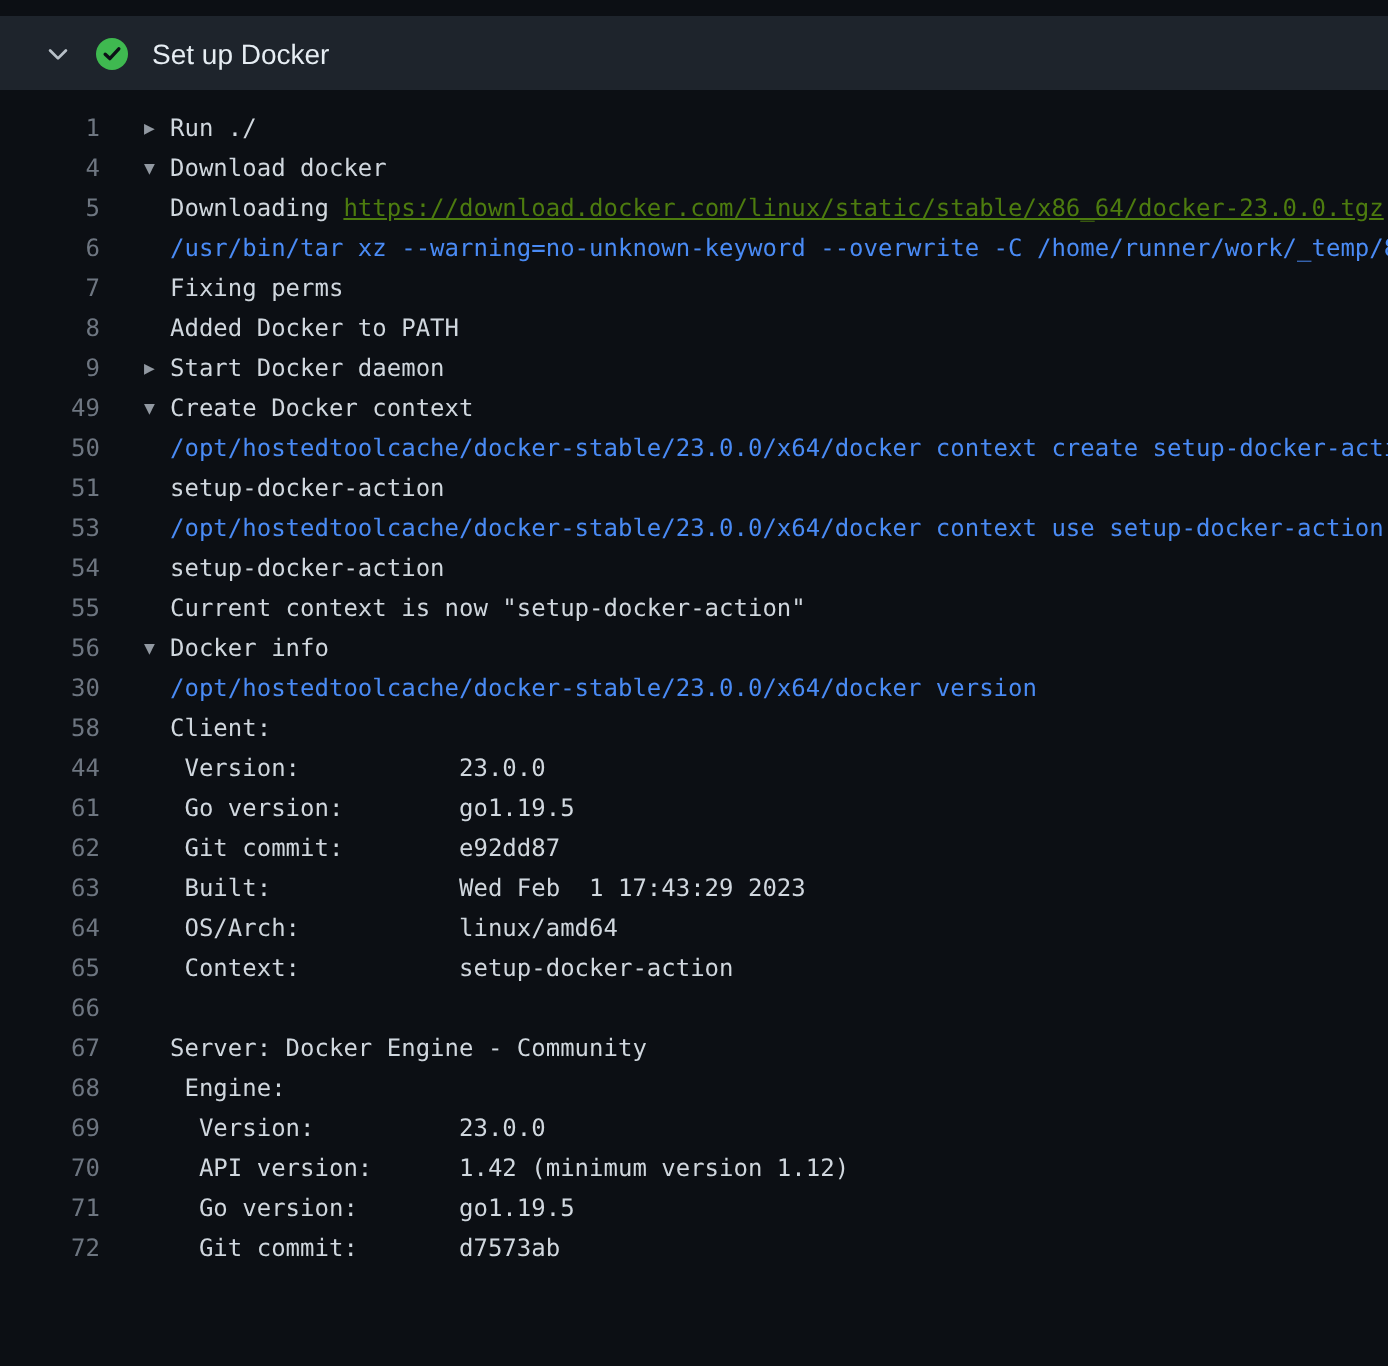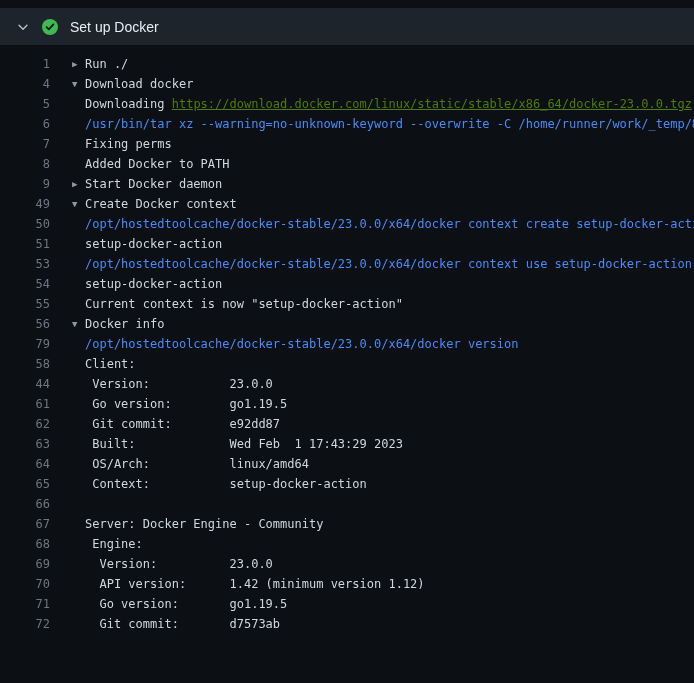--- a/index.html
+++ b/index.html
@@ -9,21 +9,21 @@
     background: #0c0f14;
     font-family: "Liberation Sans", "DejaVu Sans", sans-serif;
   }
   .step-header {
     margin-top: 8px;
     height: 37px;
     width: 100%;
     background: #1e242c;
     display: flex;
     align-items: center;
-    padding-left: 16px;
+    padding-left: 22px;
     gap: 12px;
     cursor: pointer;
   }
   .step-header .chev { display: flex; align-items: center; }
   .step-header .status { display: flex; align-items: center; }
   .step-title {
     color: #e6edf3;
     font-size: 14px;
     font-weight: 400;
   }
@@ -91,21 +91,21 @@
     <div class="log-line"><span class="line-num">7</span><span class="line-content"><span class="indent"></span><span class="seg-plain">Fixing perms</span></span></div>
     <div class="log-line"><span class="line-num">8</span><span class="line-content"><span class="indent"></span><span class="seg-plain">Added Docker to PATH</span></span></div>
     <div class="log-line"><span class="line-num">9</span><span class="line-content"><span class="arrow">▶</span><span class="seg-plain">Start Docker daemon</span></span></div>
     <div class="log-line"><span class="line-num">49</span><span class="line-content"><span class="arrow">▼</span><span class="seg-plain">Create Docker context</span></span></div>
     <div class="log-line"><span class="line-num">50</span><span class="line-content"><span class="indent"></span><span class="seg-command">/opt/hostedtoolcache/docker-stable/23.0.0/x64/docker context create setup-docker-action</span></span></div>
     <div class="log-line"><span class="line-num">51</span><span class="line-content"><span class="indent"></span><span class="seg-plain">setup-docker-action</span></span></div>
     <div class="log-line"><span class="line-num">53</span><span class="line-content"><span class="indent"></span><span class="seg-command">/opt/hostedtoolcache/docker-stable/23.0.0/x64/docker context use setup-docker-action</span></span></div>
     <div class="log-line"><span class="line-num">54</span><span class="line-content"><span class="indent"></span><span class="seg-plain">setup-docker-action</span></span></div>
     <div class="log-line"><span class="line-num">55</span><span class="line-content"><span class="indent"></span><span class="seg-plain">Current context is now "setup-docker-action"</span></span></div>
     <div class="log-line"><span class="line-num">56</span><span class="line-content"><span class="arrow">▼</span><span class="seg-plain">Docker info</span></span></div>
-    <div class="log-line"><span class="line-num">79</span><span class="line-content"><span class="indent"></span><span class="seg-command">/opt/hostedtoolcache/docker-stable/23.0.0/x64/docker version</span></span></div>
+    <div class="log-line"><span class="line-num">30</span><span class="line-content"><span class="indent"></span><span class="seg-command">/opt/hostedtoolcache/docker-stable/23.0.0/x64/docker version</span></span></div>
     <div class="log-line"><span class="line-num">58</span><span class="line-content"><span class="indent"></span><span class="seg-plain">Client:</span></span></div>
     <div class="log-line"><span class="line-num">44</span><span class="line-content"><span class="indent"></span><span class="seg-plain"> Version:           23.0.0</span></span></div>
     <div class="log-line"><span class="line-num">61</span><span class="line-content"><span class="indent"></span><span class="seg-plain"> Go version:        go1.19.5</span></span></div>
     <div class="log-line"><span class="line-num">62</span><span class="line-content"><span class="indent"></span><span class="seg-plain"> Git commit:        e92dd87</span></span></div>
     <div class="log-line"><span class="line-num">63</span><span class="line-content"><span class="indent"></span><span class="seg-plain"> Built:             Wed Feb  1 17:43:29 2023</span></span></div>
     <div class="log-line"><span class="line-num">64</span><span class="line-content"><span class="indent"></span><span class="seg-plain"> OS/Arch:           linux/amd64</span></span></div>
     <div class="log-line"><span class="line-num">65</span><span class="line-content"><span class="indent"></span><span class="seg-plain"> Context:           setup-docker-action</span></span></div>
     <div class="log-line"><span class="line-num">66</span><span class="line-content"><span class="indent"></span><span class="seg-plain"></span></span></div>
     <div class="log-line"><span class="line-num">67</span><span class="line-content"><span class="indent"></span><span class="seg-plain">Server: Docker Engine - Community</span></span></div>
     <div class="log-line"><span class="line-num">68</span><span class="line-content"><span class="indent"></span><span class="seg-plain"> Engine:</span></span></div>

